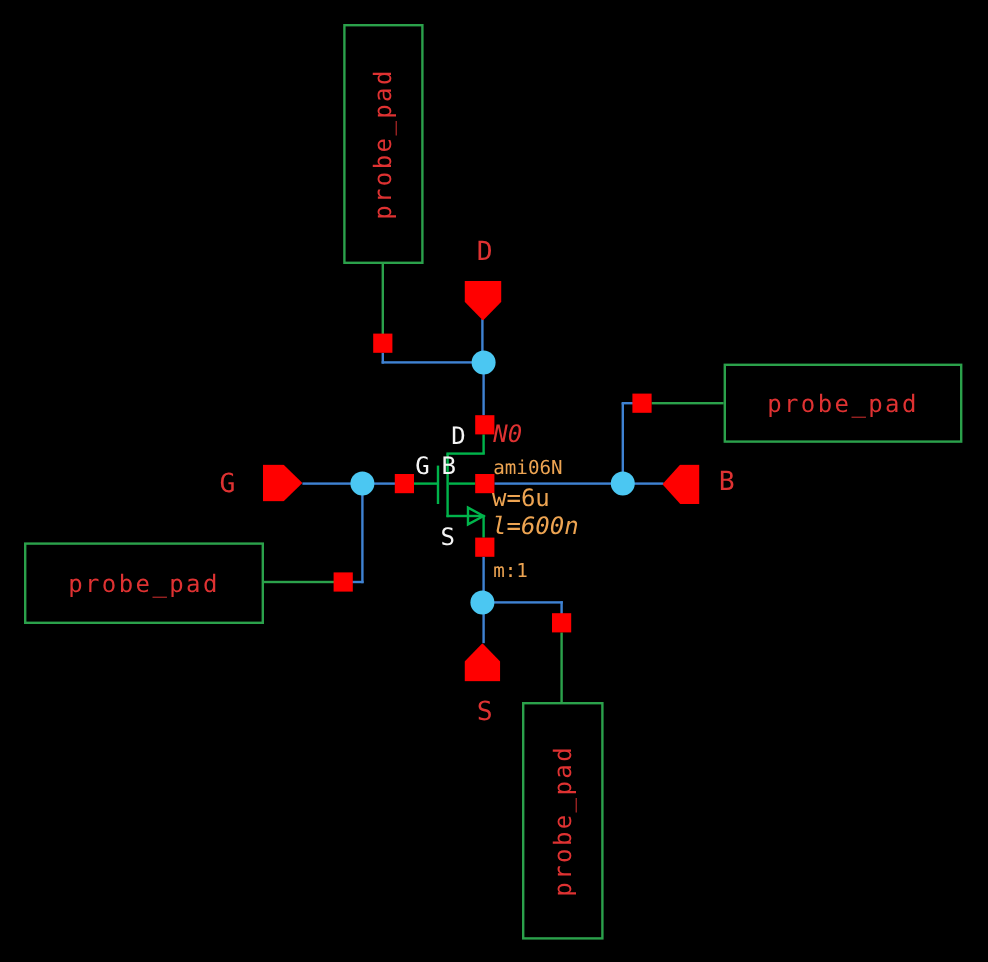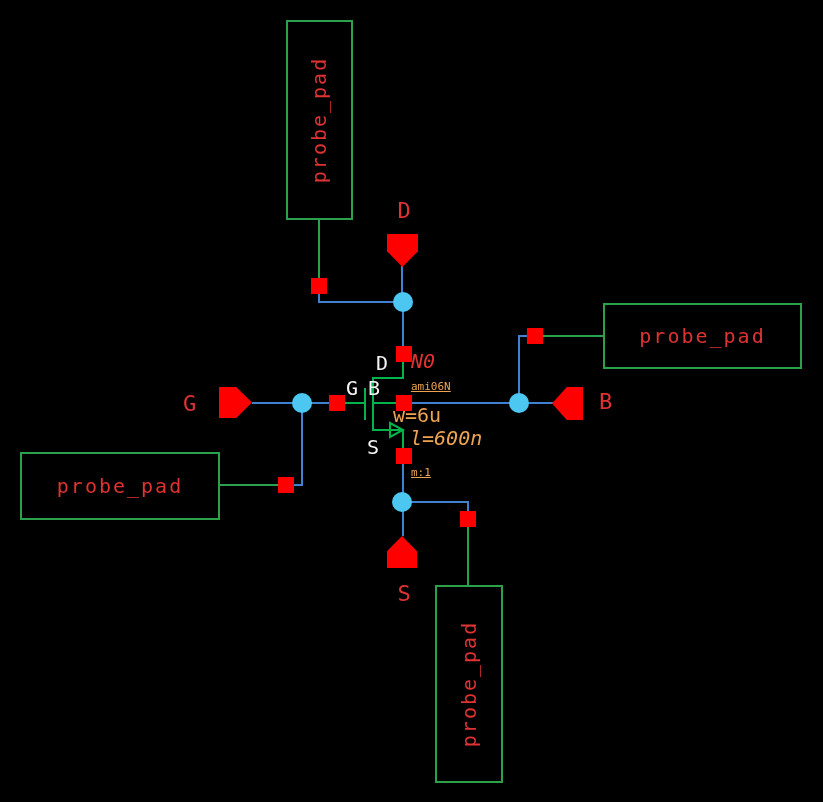--- a/index.html
+++ b/index.html
@@ -25,21 +25,21 @@
   .pin-right{clip-path:polygon(0 0,52% 0,100% 50%,52% 100%,0 100%);}
   .pin-left {clip-path:polygon(48% 0,100% 0,100% 100%,48% 100%,0 50%);}
   
   .dot{position:absolute;width:20px;height:20px;border-radius:50%;background:var(--dot-blue,#4bc7f2);}
   
   .pinlabel{position:absolute;color:var(--text-red,#df3232);font-size:22px;line-height:24px;}
   .pinlabel.rotbox{width:26px;height:26px;display:flex;align-items:center;justify-content:center;}
   .termlabel{position:absolute;color:var(--white,#f5f5f5);font-size:20px;line-height:22px;}
   .prop{position:absolute;line-height:1.1;}
   .prop.big{font-size:20px;}
-  .prop.small{font-size:11px;text-decoration:underline;}
+  .prop.small{font-size:16px;}
   .prop.orange{color:var(--orange,#eda452);}
   .prop.red{color:var(--text-red,#df3232);}
 </style>
 </head>
 <body>
 
 <div id="canvas" style="--bg: #000000; --box-green: #2ba14b; --sym-green: #00b44b; --wire-blue: #3f82d2; --dot-blue: #4bc7f2; --shape-red: #ff0000; --text-red: #df3232; --orange: #eda452; --white: #f5f5f5;">
 
   <div class="ppad" style="left:286px;top:20px;width:67px;height:200px;">
     <span class="ppad-label rot">probe_pad</span>
@@ -119,18 +119,18 @@
     <div class="sq" style="left:396px;top:395px;"></div>
     <div class="sq" style="left:396px;top:448px;"></div>
 
     <div class="termlabel" style="left:376px;top:352px;">D</div>
     <div class="termlabel" style="left:346px;top:377px;">G</div>
     <div class="termlabel" style="left:368px;top:377px;">B</div>
     <div class="termlabel" style="left:367px;top:436px;">S</div>
 
     <div class="prop big red" style="left:411px;top:350px;font-style:italic;">N0</div>
     <div class="prop small orange" style="left:411px;top:381px;">ami06N</div>
-    <div class="prop big orange" style="left:393px;top:404px;">w=6u</div>
+    <div class="prop big orange" style="left:410px;top:404px;">w=6u</div>
     <div class="prop big orange" style="left:410px;top:427px;font-style:italic;">l=600n</div>
     <div class="prop small orange" style="left:411px;top:451px;margin-top:16px;">m:1</div>
   </div>
 
 </div>
 
 </body></html>

